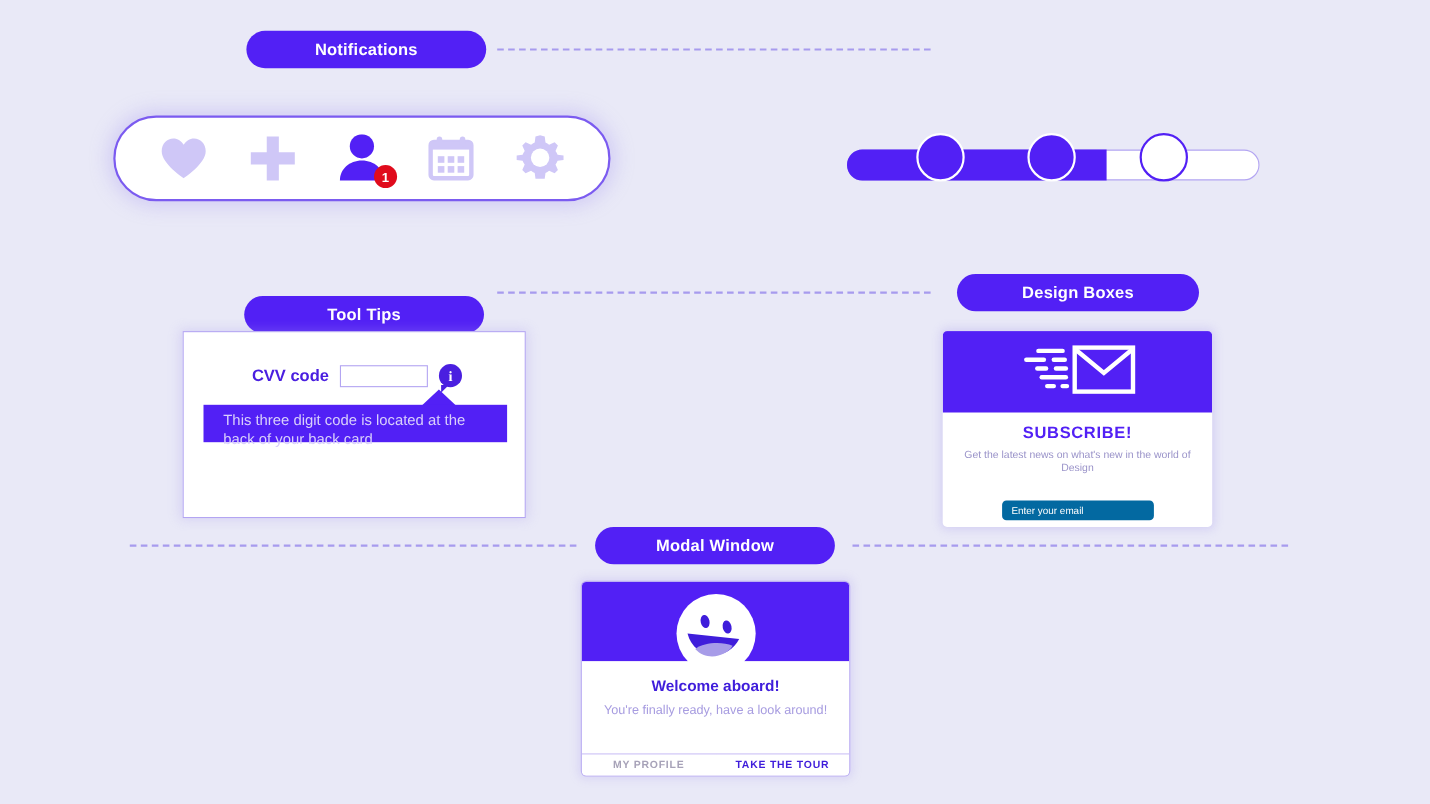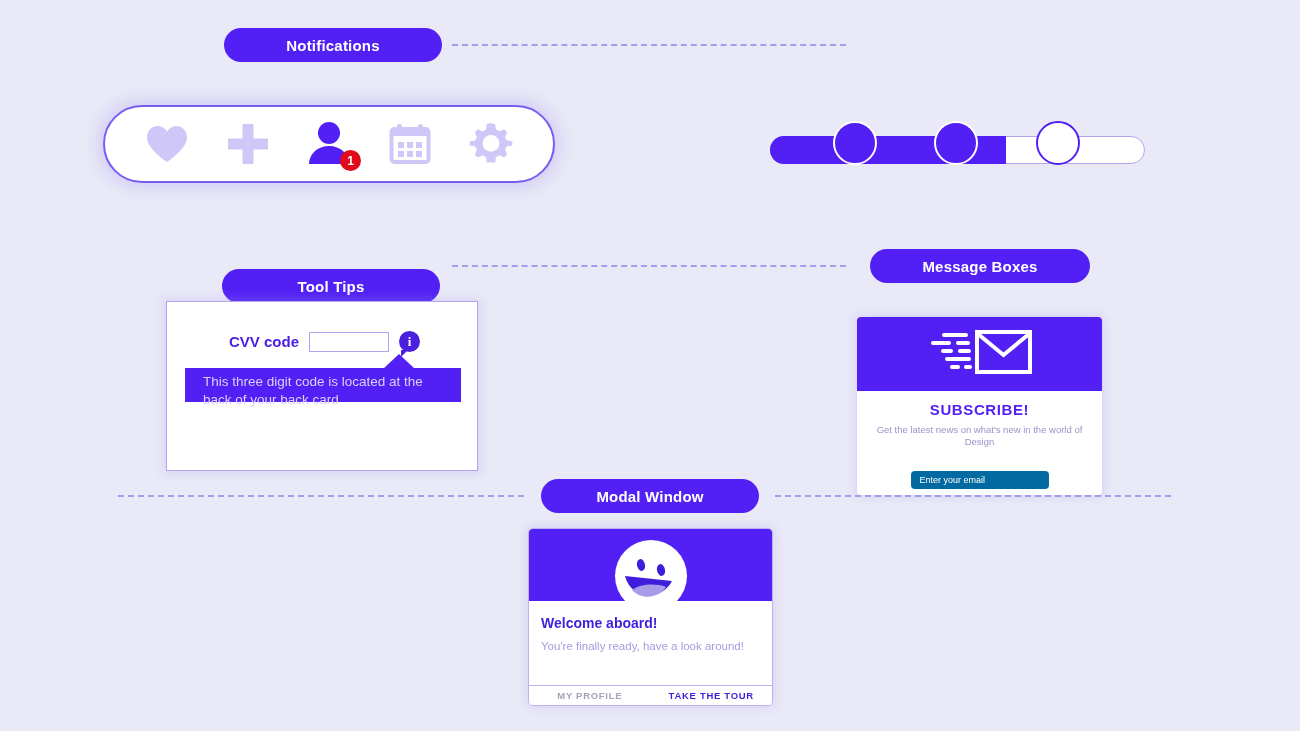--- a/index.html
+++ b/index.html
@@ -163,21 +163,21 @@
     left: 216px; top: 52px;
     width: 0; height: 0;
     border-left: 16px solid transparent;
     border-right: 16px solid transparent;
     border-bottom: 15px solid #5220f5;
   }
 
   
   #msgbox {
     position: absolute;
-    left: 857px; top: 317px;
+    left: 857px; top: 301px;
     width: 245px; height: 178px;
     background: #ffffff;
     border-radius: 4px;
     overflow: hidden;
     box-shadow: 0 0 8px 2px rgba(170,155,240,0.3);
   }
   #msgbox-head {
     height: 74px;
     background: #5220f5;
     display: flex; align-items: center; justify-content: center;
@@ -235,21 +235,21 @@
   #modal-head {
     height: 72px;
     background: #5220f5;
     position: relative;
   }
   #smiley {
     position: absolute;
     left: 50%; top: 9px;
     transform: translateX(-50%);
   }
-  #modal-body { padding: 14px 12px 0; }
+  #modal-body { text-align: center; padding: 14px 12px 0; }
   #modal-title { color: #3f1ddb; font-size: 14px; font-weight: bold; }
   #modal-sub { color: #a79ce0; font-size: 11.5px; margin-top: 9px; }
   #modal-actions {
     position: absolute; left: 0; bottom: 0;
     width: 100%; height: 20px;
     display: flex;
     border-top: 1px solid #bdb0f3;
   }
   #modal-actions > button {
     flex: 1;
@@ -272,21 +272,21 @@
   <div class="dash" id="dash-modal-l"></div>
   <div class="dash" id="dash-modal-r"></div>
 
   <div class="pill" id="pill-notifications">
     <span>Notifications</span>
   </div>
   <div class="pill" id="pill-tooltips">
     <span>Tool Tips</span>
   </div>
   <div class="pill" id="pill-messages">
-    <span>Message Boxes</span>
+    <span>Design Boxes</span>
   </div>
   <div class="pill" id="pill-modal">
     <span>Modal Window</span>
   </div>
 
   <div id="notif-bar">
 
     <div class="nicon">
       <svg width="44" height="40" viewBox="0 0 44 40" aria-hidden="true">
         <path d="M22 38 C22 38 2 25 2 13.5 C2 6.5 7 2 12.6 2 C16.6 2 20 4.4 22 7.6 C24 4.4 27.4 2 31.4 2 C37 2 42 6.5 42 13.5 C42 25 22 38 22 38 Z" fill="#cfc7f7"></path>

